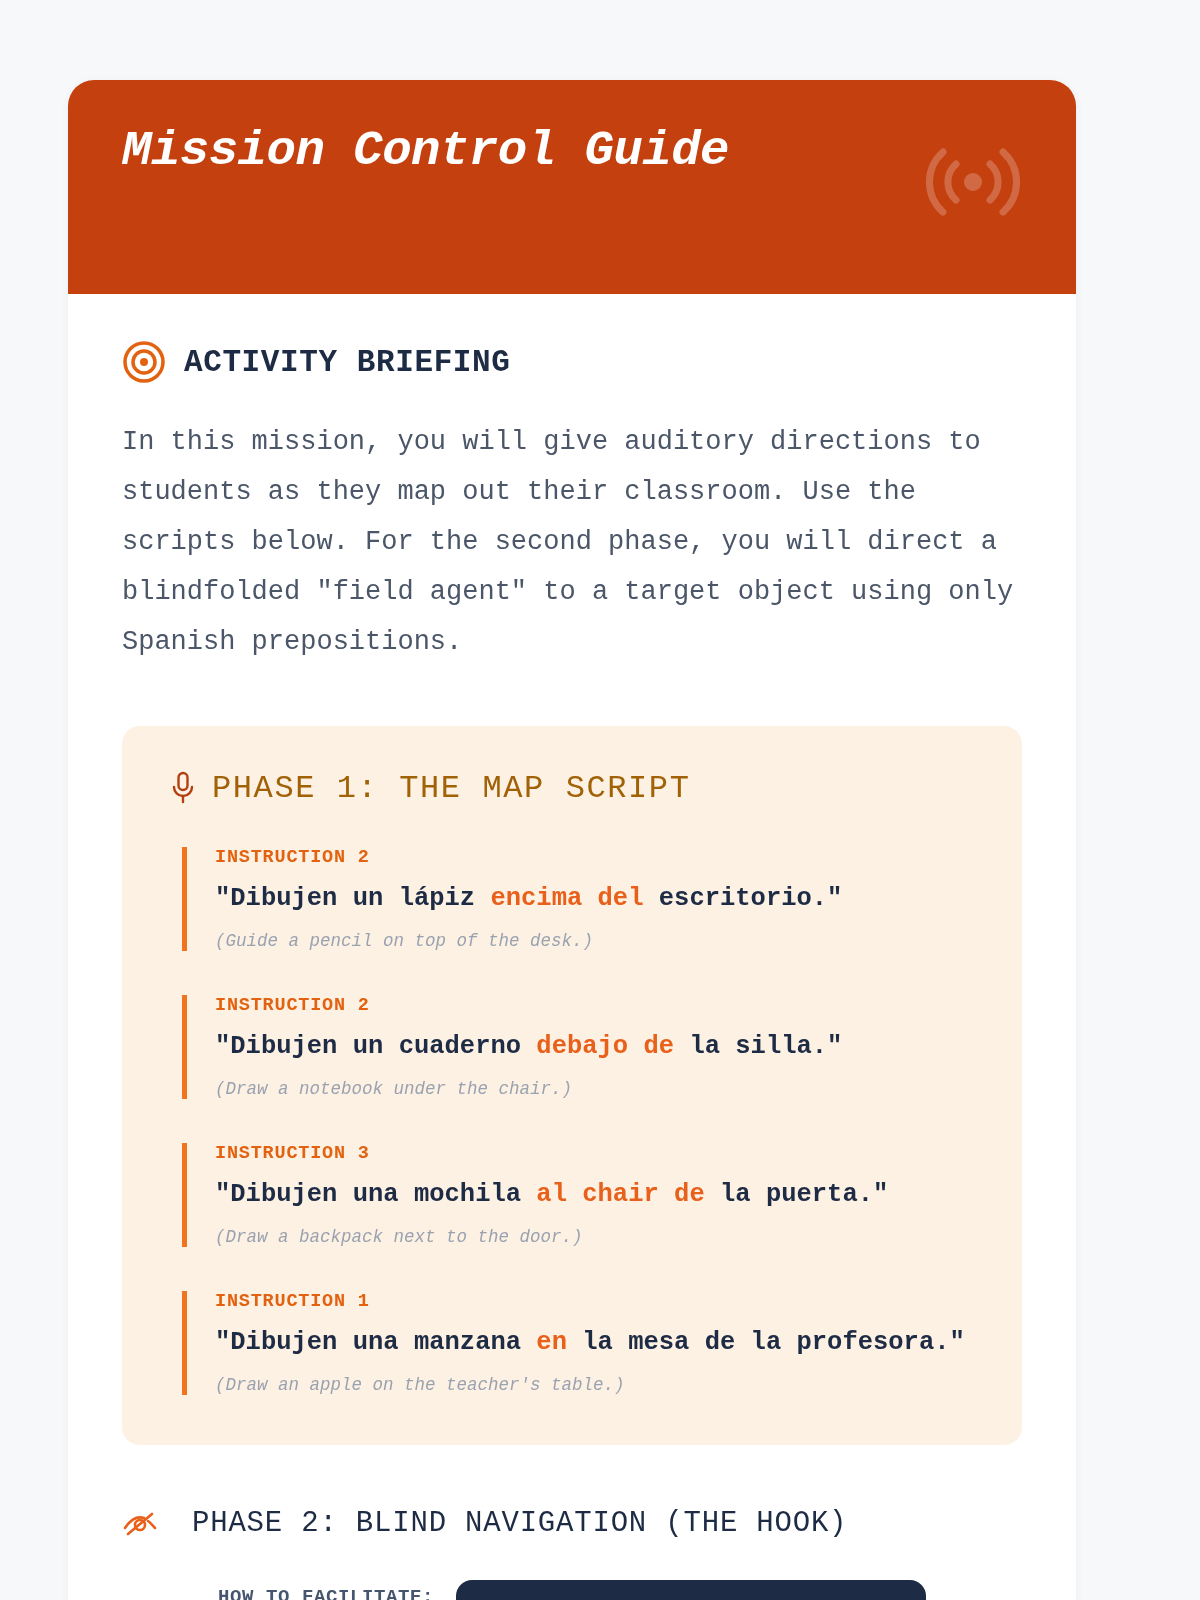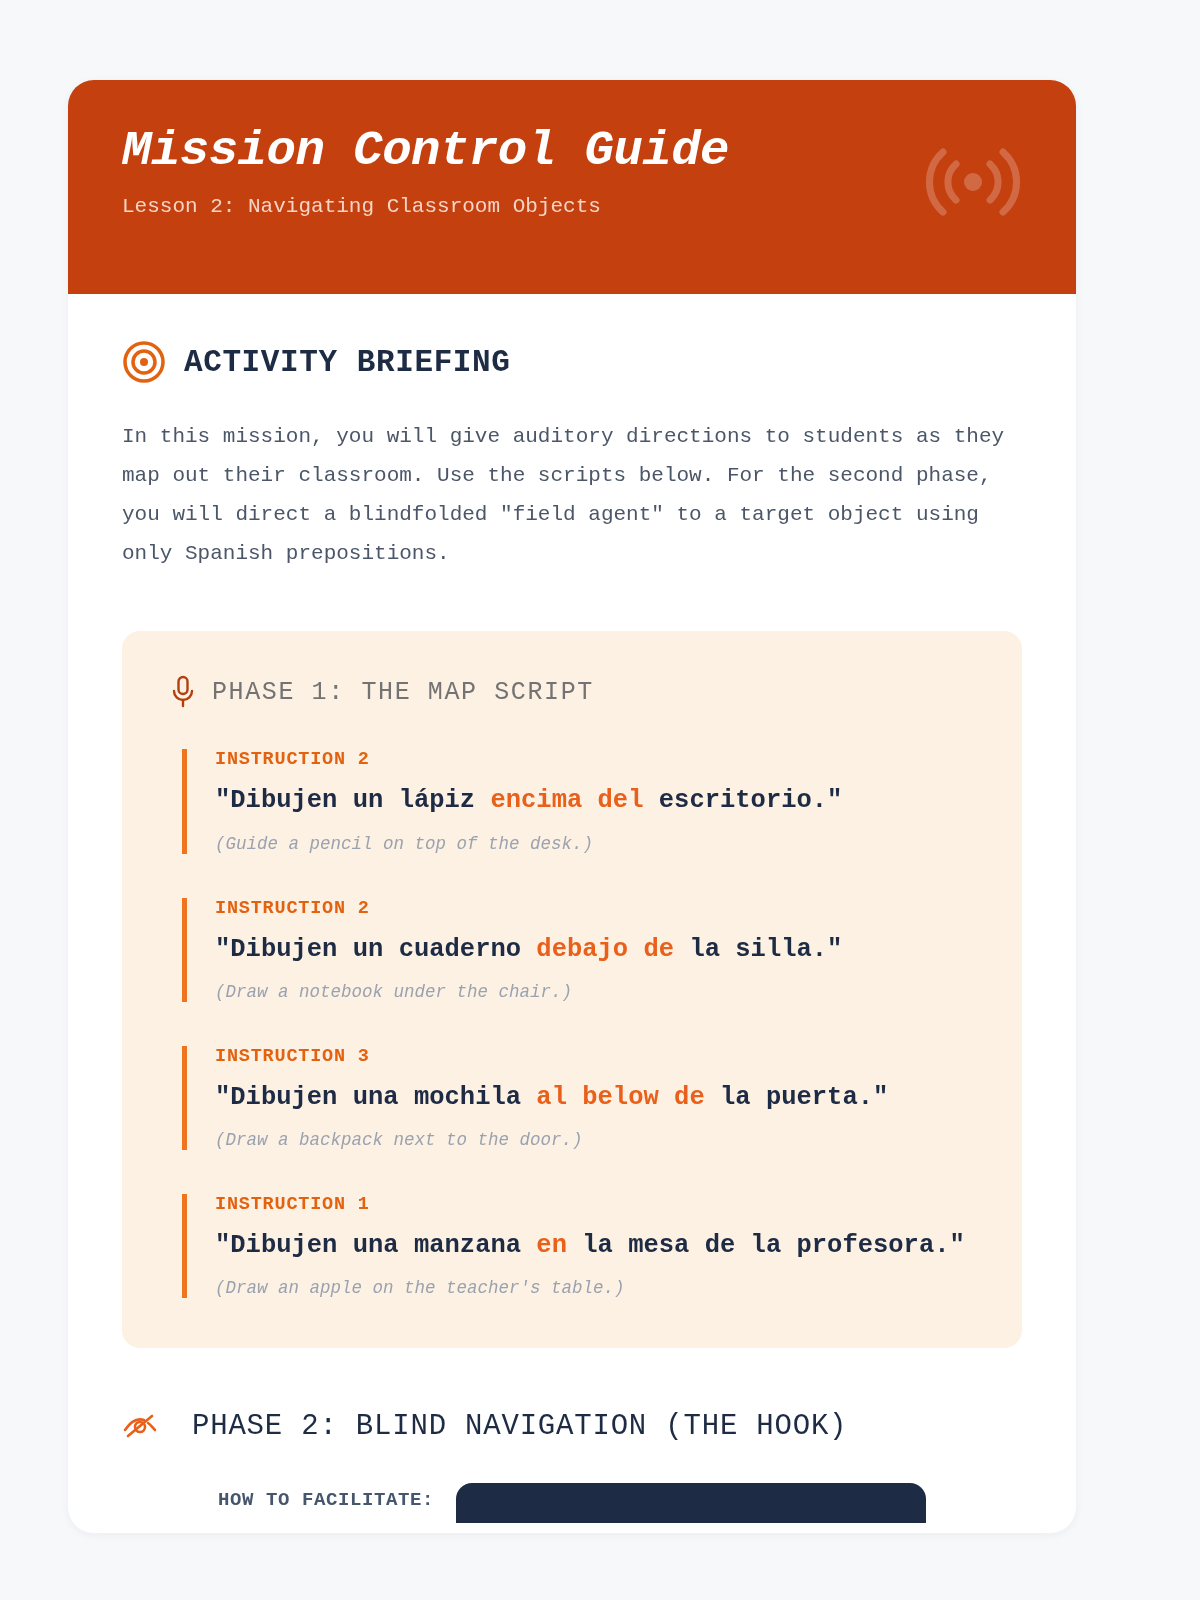--- a/index.html
+++ b/index.html
@@ -68,44 +68,44 @@
   }
   .target-icon { width: 44px; height: 44px; flex: 0 0 auto; }
   .section-title {
     font-size: 31px;
     font-weight: bold;
     color: #1e2b44;
     letter-spacing: 0.6px;
     margin: 0;
   }
   .briefing-text {
-    font-size: 21px;
+    font-size: 27px;
     line-height: 1.85;
     color: #4b5668;
     margin: 16px 0 58px 0;
     max-width: 920px;
   }
   
   .phase1 {
     background: #fdf1e4;
     border-radius: 18px;
     padding: 44px 48px 46px 48px;
     margin-bottom: 62px;
   }
   .phase1-head {
     display: flex;
     align-items: center;
     gap: 16px;
     margin-bottom: 40px;
   }
   .mic-icon { width: 26px; height: 34px; flex: 0 0 auto; }
   .phase1-title {
-    font-size: 25px;
+    font-size: 32px;
     font-weight: 500;
-    color: #737373;
+    color: #a16207;
     letter-spacing: 1.6px;
     margin: 0;
   }
   .instr {
     border-left: 5px solid #f0741f;
     padding: 0 0 0 28px;
     margin: 0 0 44px 12px;
   }
   .instr:last-child { margin-bottom: 4px; }
   .instr-label {
@@ -166,21 +166,20 @@
   }
 </style>
 </head>
 <body>
 
 <div id="page">
   <div class="card">
 
     <div class="header">
       <h1 class="header-title">Mission Control Guide</h1>
-      <p class="header-sub">Lesson 2: Navigating Classroom Objects</p>
       <span class="header-icon">
         <svg viewBox="0 0 110 92" width="110" height="92" fill="none" stroke="#ffffff" stroke-width="7" stroke-linecap="round">
           <circle cx="55" cy="46" r="9" fill="#ffffff" stroke="none"></circle>
           <path d="M38 28 A24 24 0 0 0 38 64"></path>
           <path d="M72 28 A24 24 0 0 1 72 64"></path>
           <path d="M25 16 A40 40 0 0 0 25 76"></path>
           <path d="M85 16 A40 40 0 0 1 85 76"></path>
         </svg>
       </span>
     </div>
@@ -219,21 +218,21 @@
         </div>
 
         <div class="instr">
           <p class="instr-label">INSTRUCTION 2</p>
           <p class="instr-es"><span>"Dibujen un cuaderno </span><span class="prep">debajo de</span><span> la silla."</span></p>
           <p class="instr-en">(Draw a notebook under the chair.)</p>
         </div>
 
         <div class="instr">
           <p class="instr-label">INSTRUCTION 3</p>
-          <p class="instr-es"><span>"Dibujen una mochila </span><span class="prep">al below de</span><span> la puerta."</span></p>
+          <p class="instr-es"><span>"Dibujen una mochila </span><span class="prep">al chair de</span><span> la puerta."</span></p>
           <p class="instr-en">(Draw a backpack next to the door.)</p>
         </div>
 
         <div class="instr">
           <p class="instr-label">INSTRUCTION 1</p>
           <p class="instr-es"><span>"Dibujen una manzana </span><span class="prep">en</span><span> la mesa de la profesora."</span></p>
           <p class="instr-en">(Draw an apple on the teacher's table.)</p>
         </div>
       </div>
 

